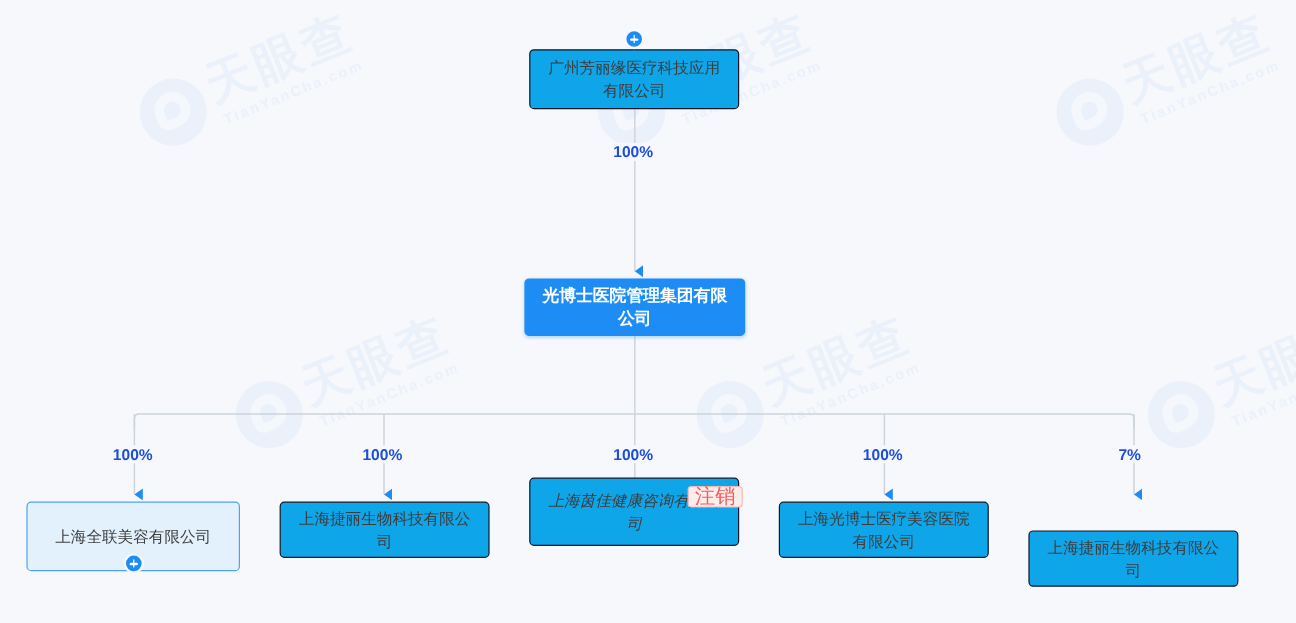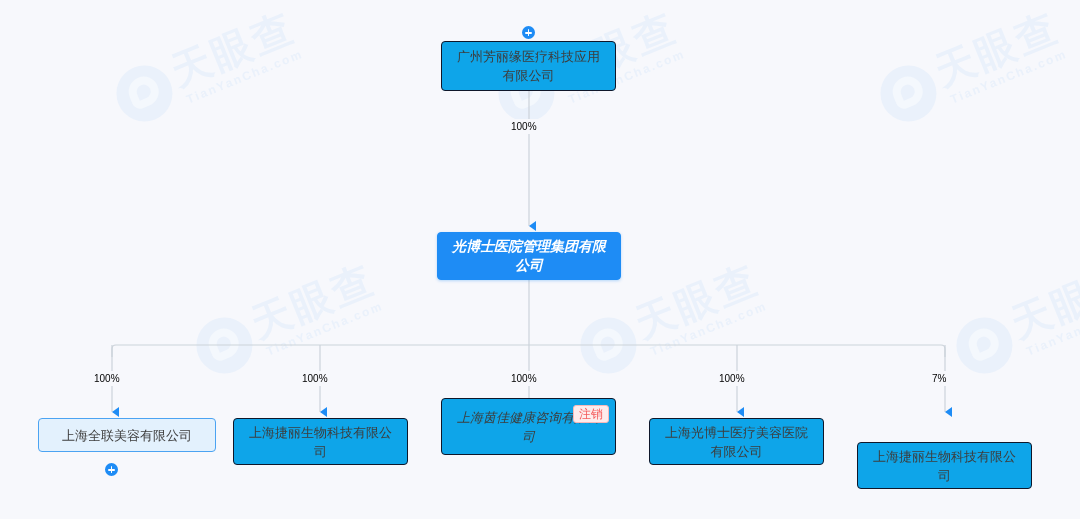--- a/index.html
+++ b/index.html
@@ -115,21 +115,20 @@
   .node.highlight-fill {
     background: #e3f1fd;
     border: 1px solid #4ba3f2;
   }
   .node.highlight-fill .node-label { color: #3d3d3d; }
 
   .node.primary {
     background: #1e8cf5;
     border: 1px solid #1e8cf5;
     box-shadow: 0 1px 3px rgba(30,140,245,0.30);
-    font-style: italic;
   }
   .node.primary .node-label {
     color: #ffffff;
     font-weight: 700;
     font-size: 14px;
   }
 
   
   .plus-btn {
     position: absolute;
@@ -154,33 +153,34 @@
     width: 7px; height: 1.6px;
   }
   .plus-btn::after {
     left: 5.7px; top: 3.3px;
     width: 1.6px; height: 7px;
   }
 
   
   .edge-label {
     position: absolute;
-    font-size: 10px;
-    color: #000000;
+    font-size: 13px;
+    color: #1d4ed8;
     z-index: 2;
     background: #f7f8fc;
     padding: 0 3px;
     white-space: nowrap;
     line-height: 15px;
+    font-weight: bold;
   }
 
   
   .status-badge {
     position: absolute;
-    font-size: 12px;
+    font-size: 17px;
     line-height: 14px;
     color: #f45c5c;
     background: #fdecec;
     border: 1px solid #f8b9b9;
     border-radius: 3px;
     padding: 1px 5px;
     z-index: 4;
     white-space: nowrap;
   }
 </style>
@@ -259,21 +259,21 @@
   </div>
   <div class="plus-btn" style="left:520px; top:24px;"></div>
 
   <div class="edge-label" style="left:508px; top:119px;">100%</div>
 
   <div class="node primary" style="left:437px; top:232px; width:184px; height:48px;">
     <span class="node-label">光博士医院管理集团有限公司</span>
   </div>
 
   <div class="edge-label" style="left:91px; top:371px;">100%</div>
-  <div class="node highlight-fill" style="left:22px; top:418px; width:178px; height:34px;margin-left:16px;">
+  <div class="node highlight-fill" style="left:22px; top:418px; width:178px; height:58px;">
     <span class="node-label">上海全联美容有限公司</span>
   </div>
   <div class="plus-btn" style="left:103px; top:461px;"></div>
 
   <div class="edge-label" style="left:299px; top:371px;">100%</div>
   <div class="node plain" style="left:233px; top:418px; width:175px; height:47px;">
     <span class="node-label">上海捷丽生物科技有限公司</span>
   </div>
 
   <div class="edge-label" style="left:508px; top:371px;">100%</div>

